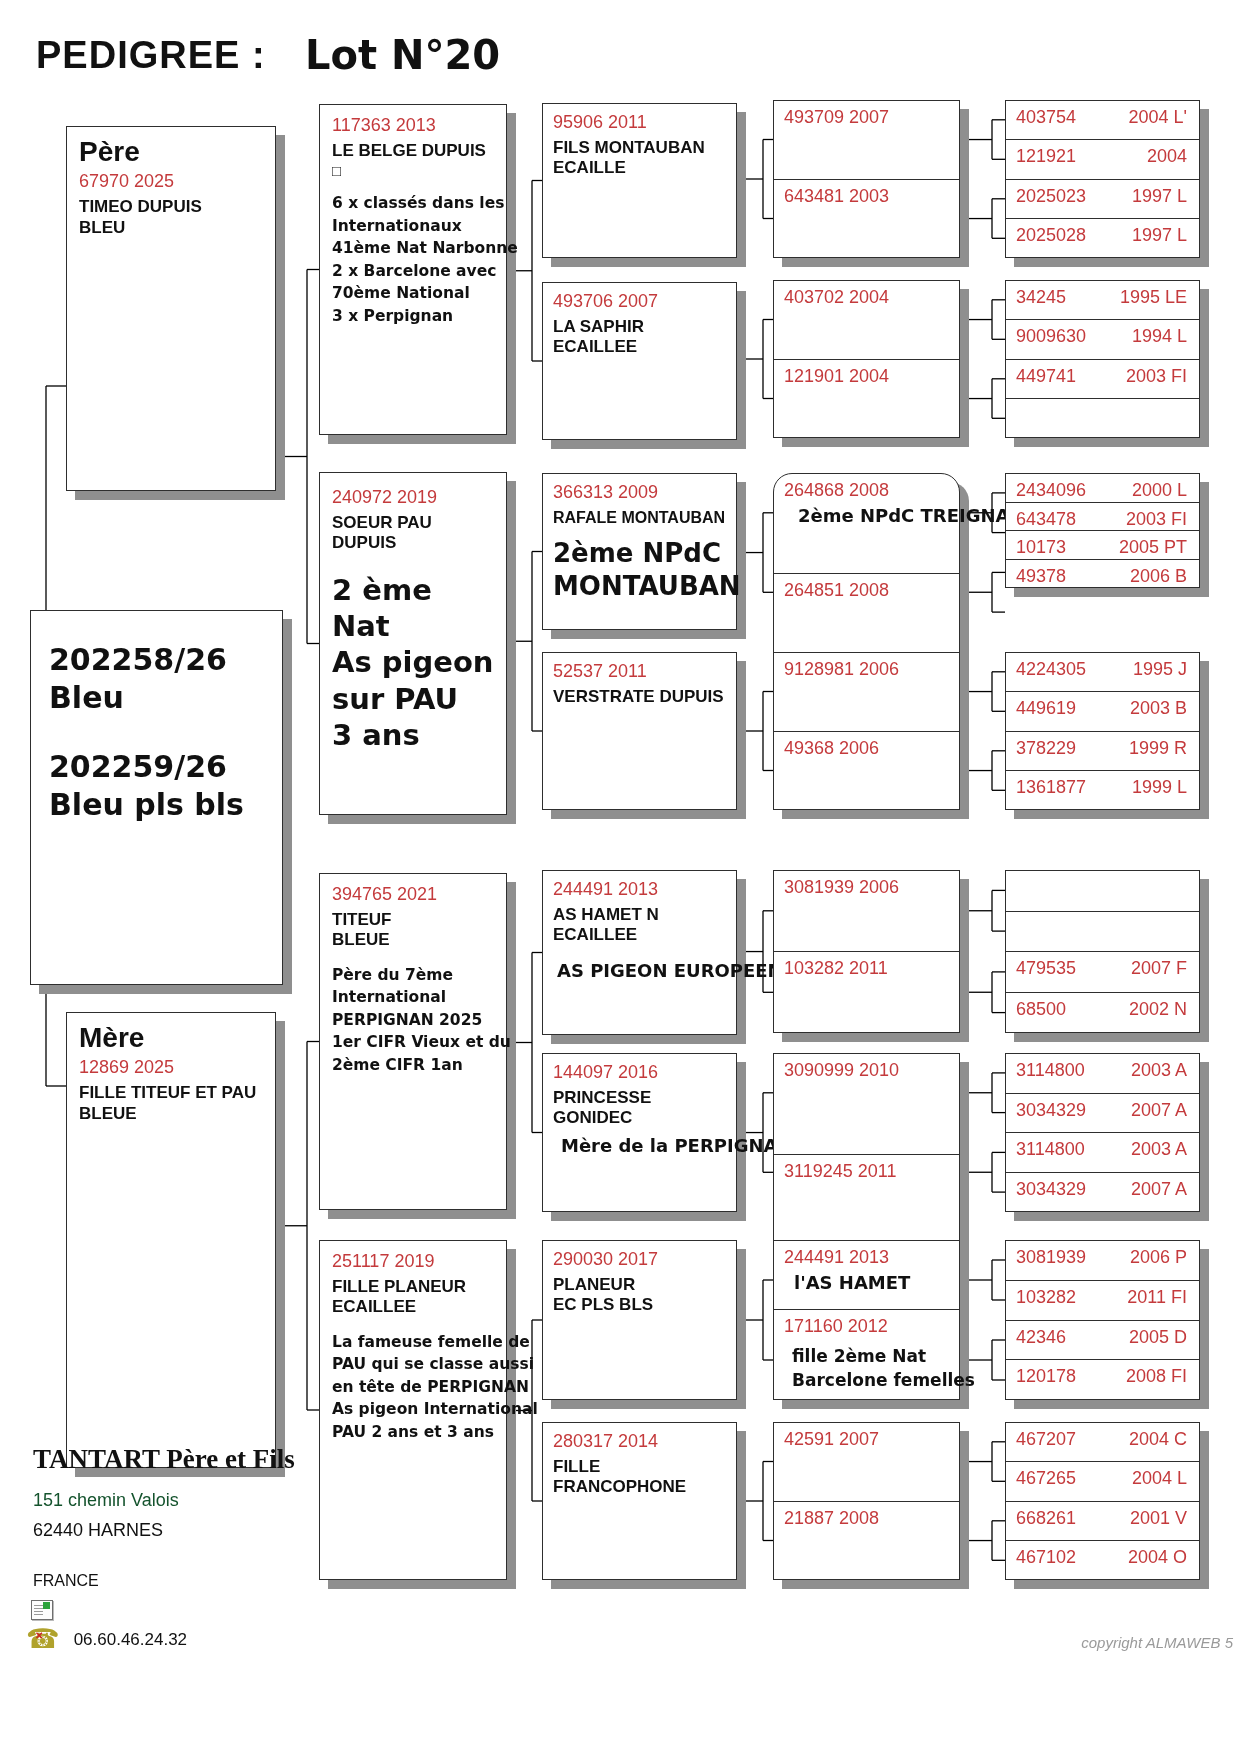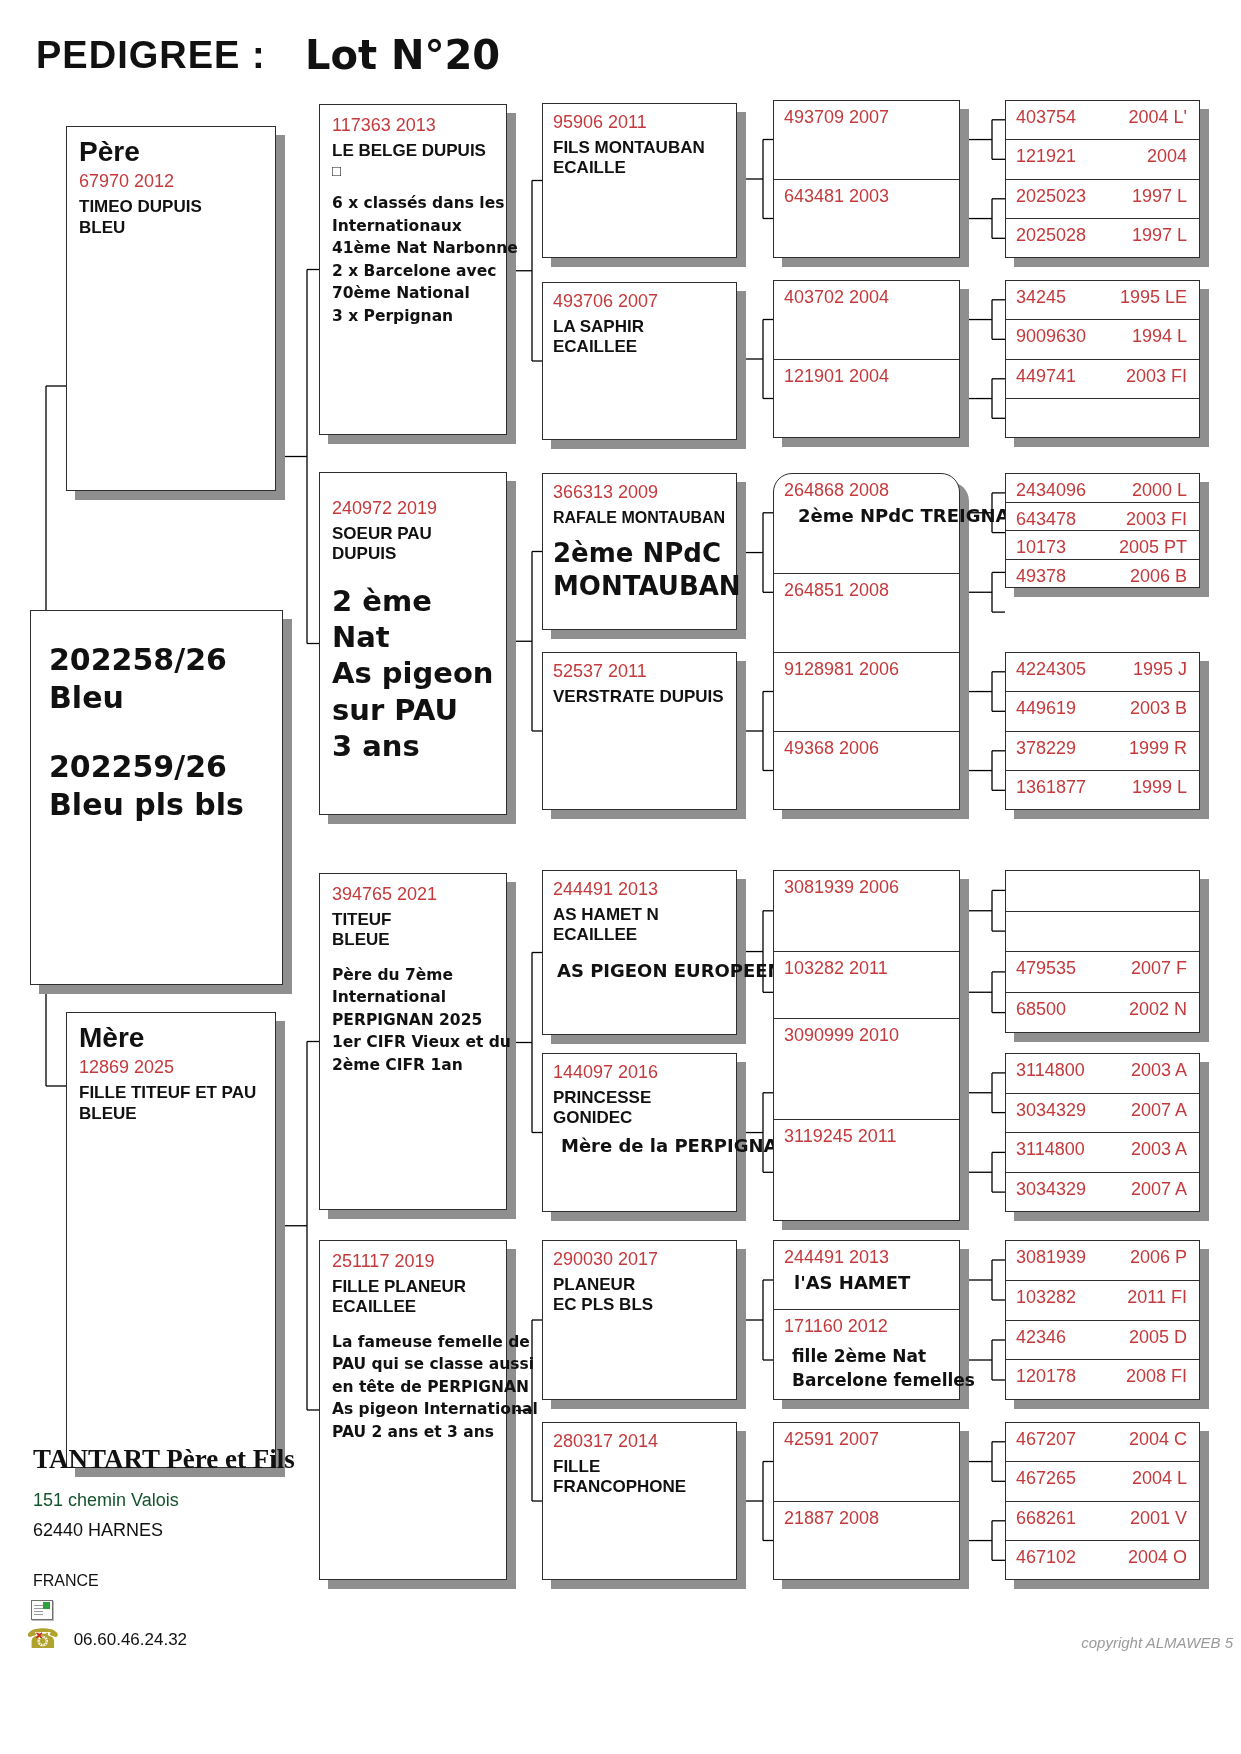--- a/index.html
+++ b/index.html
@@ -183,21 +183,21 @@
       <line x1="992" y1="1520.8" x2="1005" y2="1520.8"></line>
       <line x1="992" y1="1560.3" x2="1005" y2="1560.3"></line>
       <line x1="960" y1="1540.55" x2="992" y2="1540.55"></line>
     </svg>
 
   <div class="title t-main">PEDIGREE :</div>
   <div class="title t-lot">Lot N°20</div>
 
   <div class="box" style="left:66px;top:126px;width:210px;height:365px;">
     <div class="role">Père</div>
-    <div class="ring">67970 2012</div>
+    <div class="ring">67970 2025</div>
     <div class="name">TIMEO DUPUIS
 BLEU</div>
   </div>
 
   <div class="box" style="left:30px;top:610px;width:253px;height:375px;padding:30px 18px;">
     <div class="subject-line">202258/26</div>
     <div class="subject-line">Bleu</div>
     <div class="subject-gap"></div>
     <div class="subject-line">202259/26</div>
     <div class="subject-line">Bleu pls bls</div>
@@ -216,21 +216,21 @@
     <div class="glyph">□</div>
     <div class="details">6 x classés dans les
 Internationaux
 41ème Nat Narbonne
 2 x Barcelone avec
 70ème National
 3 x Perpignan</div>
   </div>
 
   <div class="box g2" style="top:472px;height:343px;">
-    <div class="ring" style="margin-top:15px;">240972 2019</div>
+    <div class="ring" style="margin-top:4px;">240972 2019</div>
     <div class="name">SOEUR PAU DUPUIS</div>
     <div class="highlight-xl">2 ème Nat
 As pigeon
 sur PAU
 3 ans</div>
   </div>
 
   <div class="box g2" style="top:873px;height:337px;">
     <div class="ring" style="margin-top:0;">394765 2021</div>
     <div class="name">TITEUF
@@ -330,21 +330,21 @@
     </div>
   </div>
   <div class="box g4" style="top:870px;height:163px;">
     <div class="g4cell">
       <div class="ring">3081939 2006</div>
     </div>
     <div class="g4cell">
       <div class="ring">103282 2011</div>
     </div>
   </div>
-  <div class="box g4" style="top:1018px;height:203px;">
+  <div class="box g4" style="top:1053px;height:203px;">
     <div class="g4cell">
       <div class="ring">3090999 2010</div>
     </div>
     <div class="g4cell">
       <div class="ring">3119245 2011</div>
     </div>
   </div>
   <div class="box g4" style="top:1240px;height:160px;">
     <div class="g4cell">
       <div class="ring">244491 2013</div>

